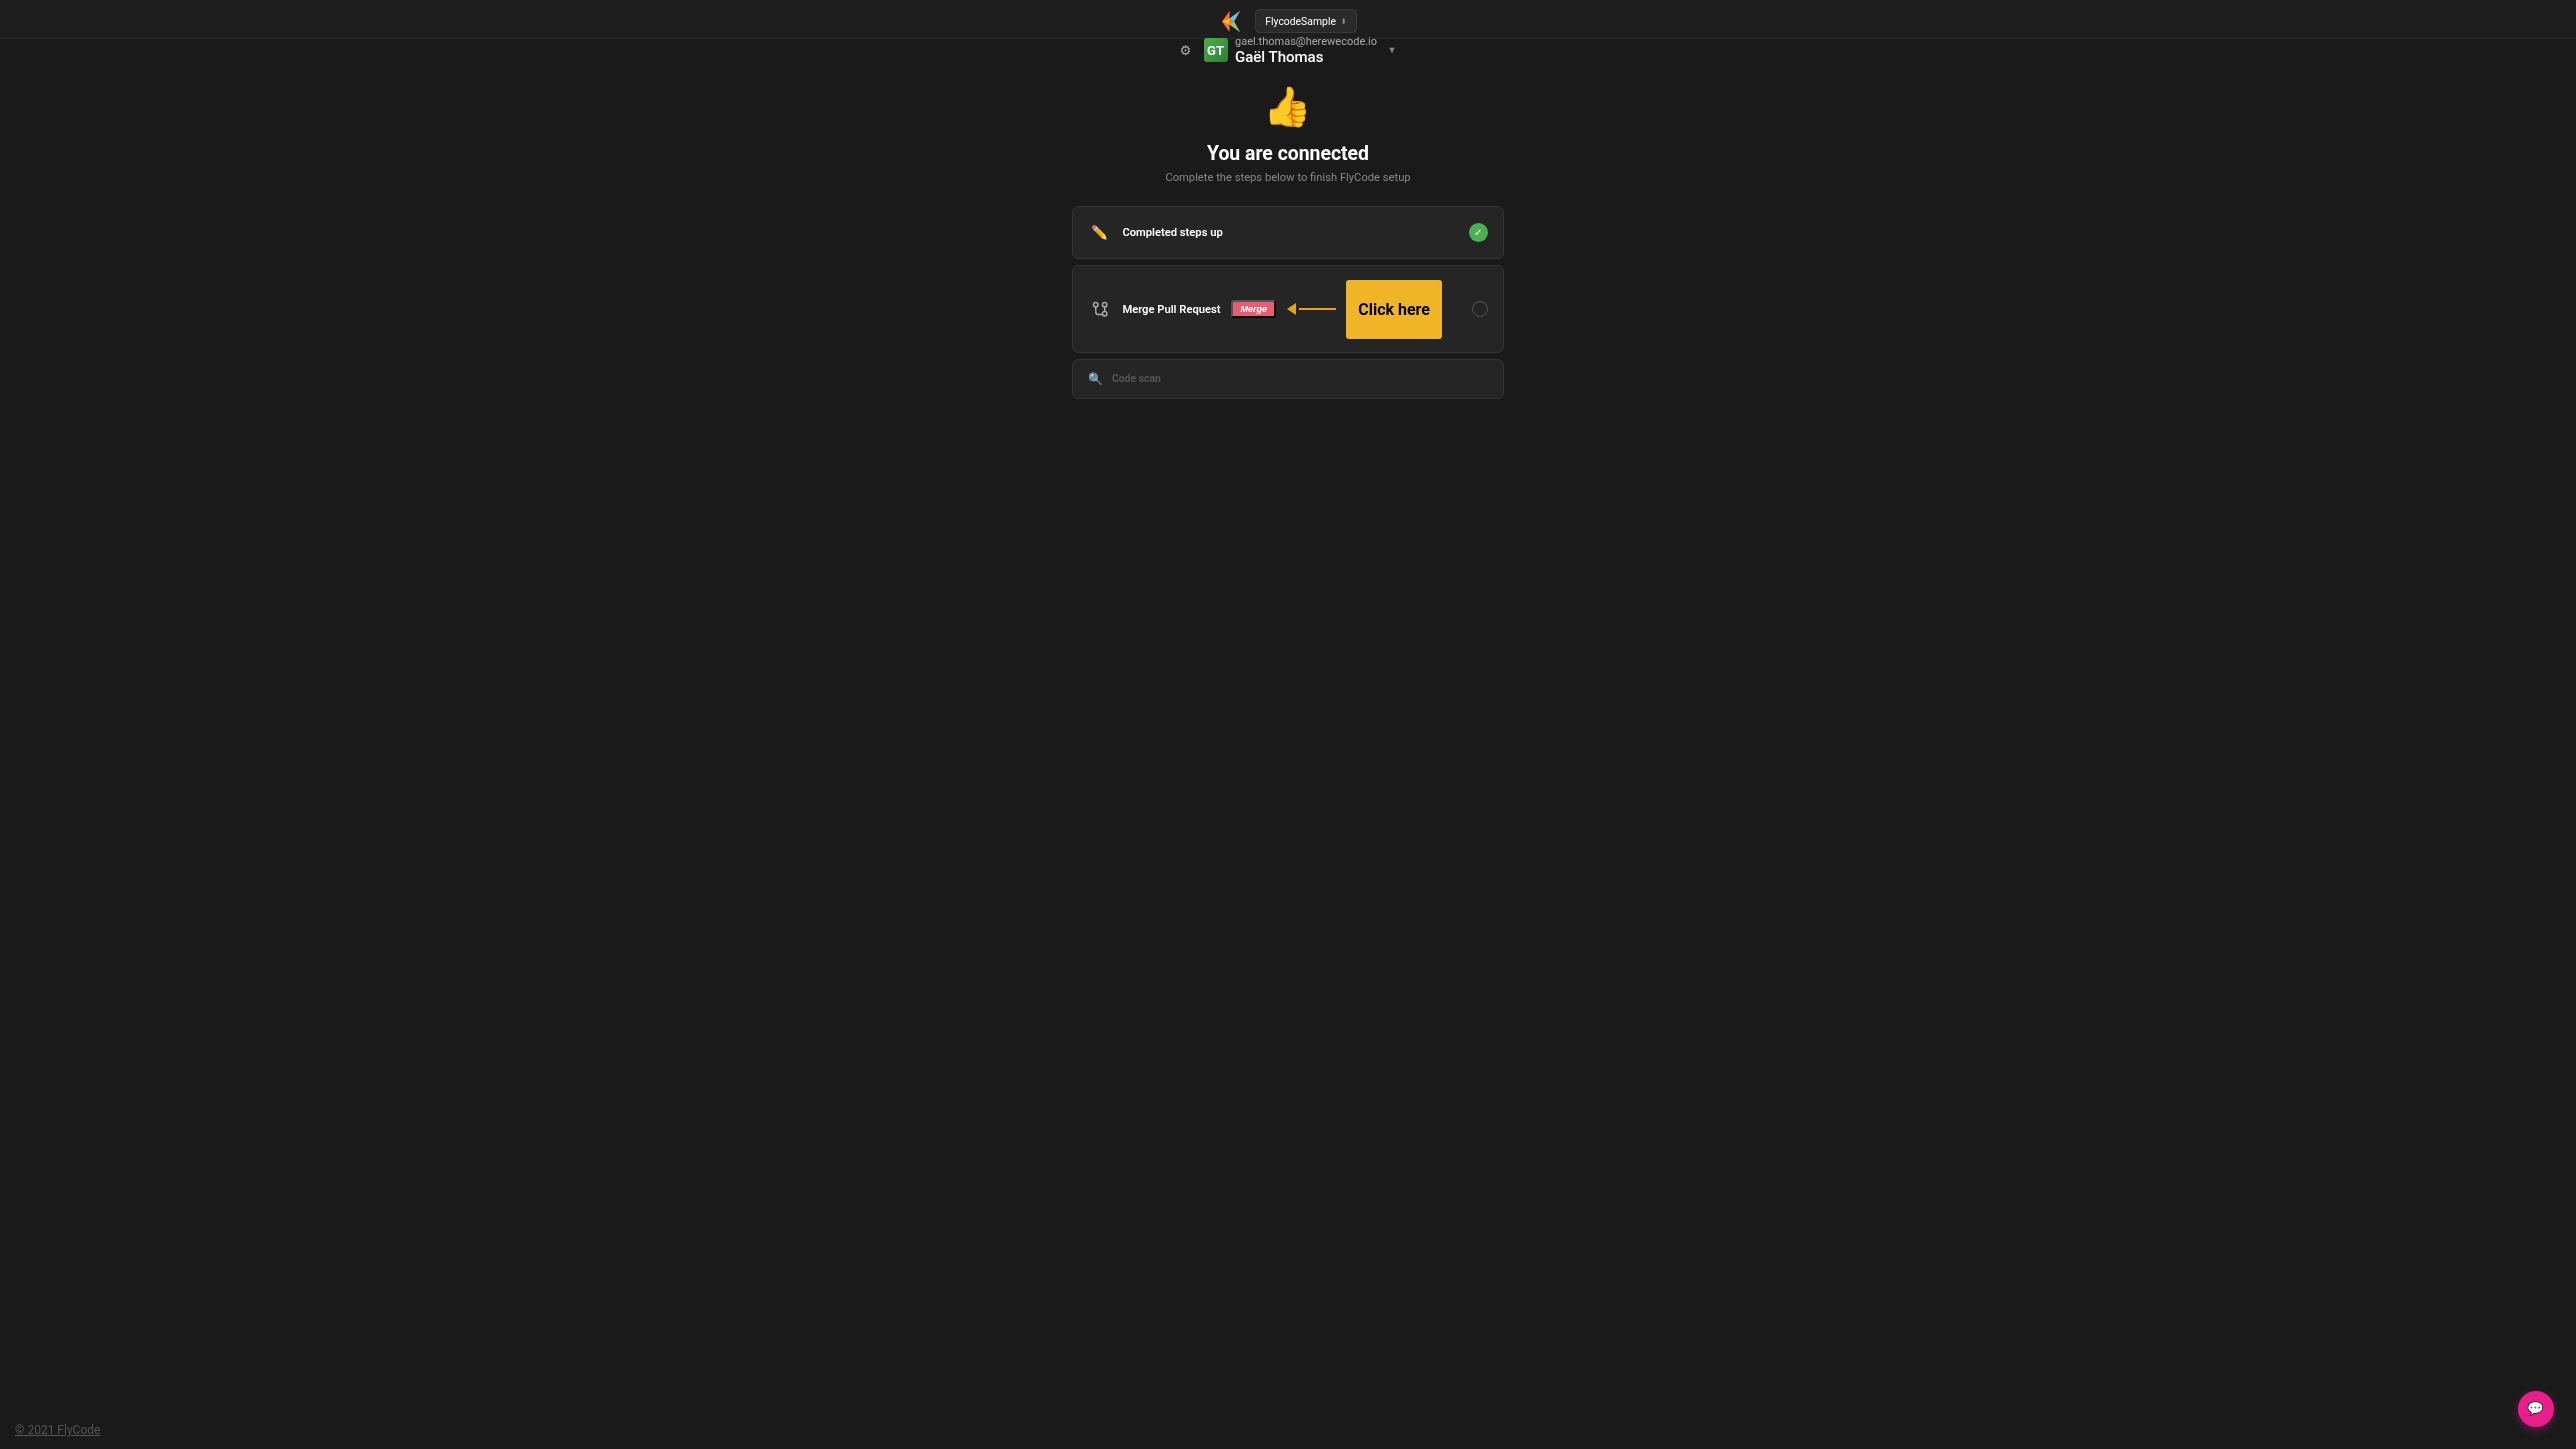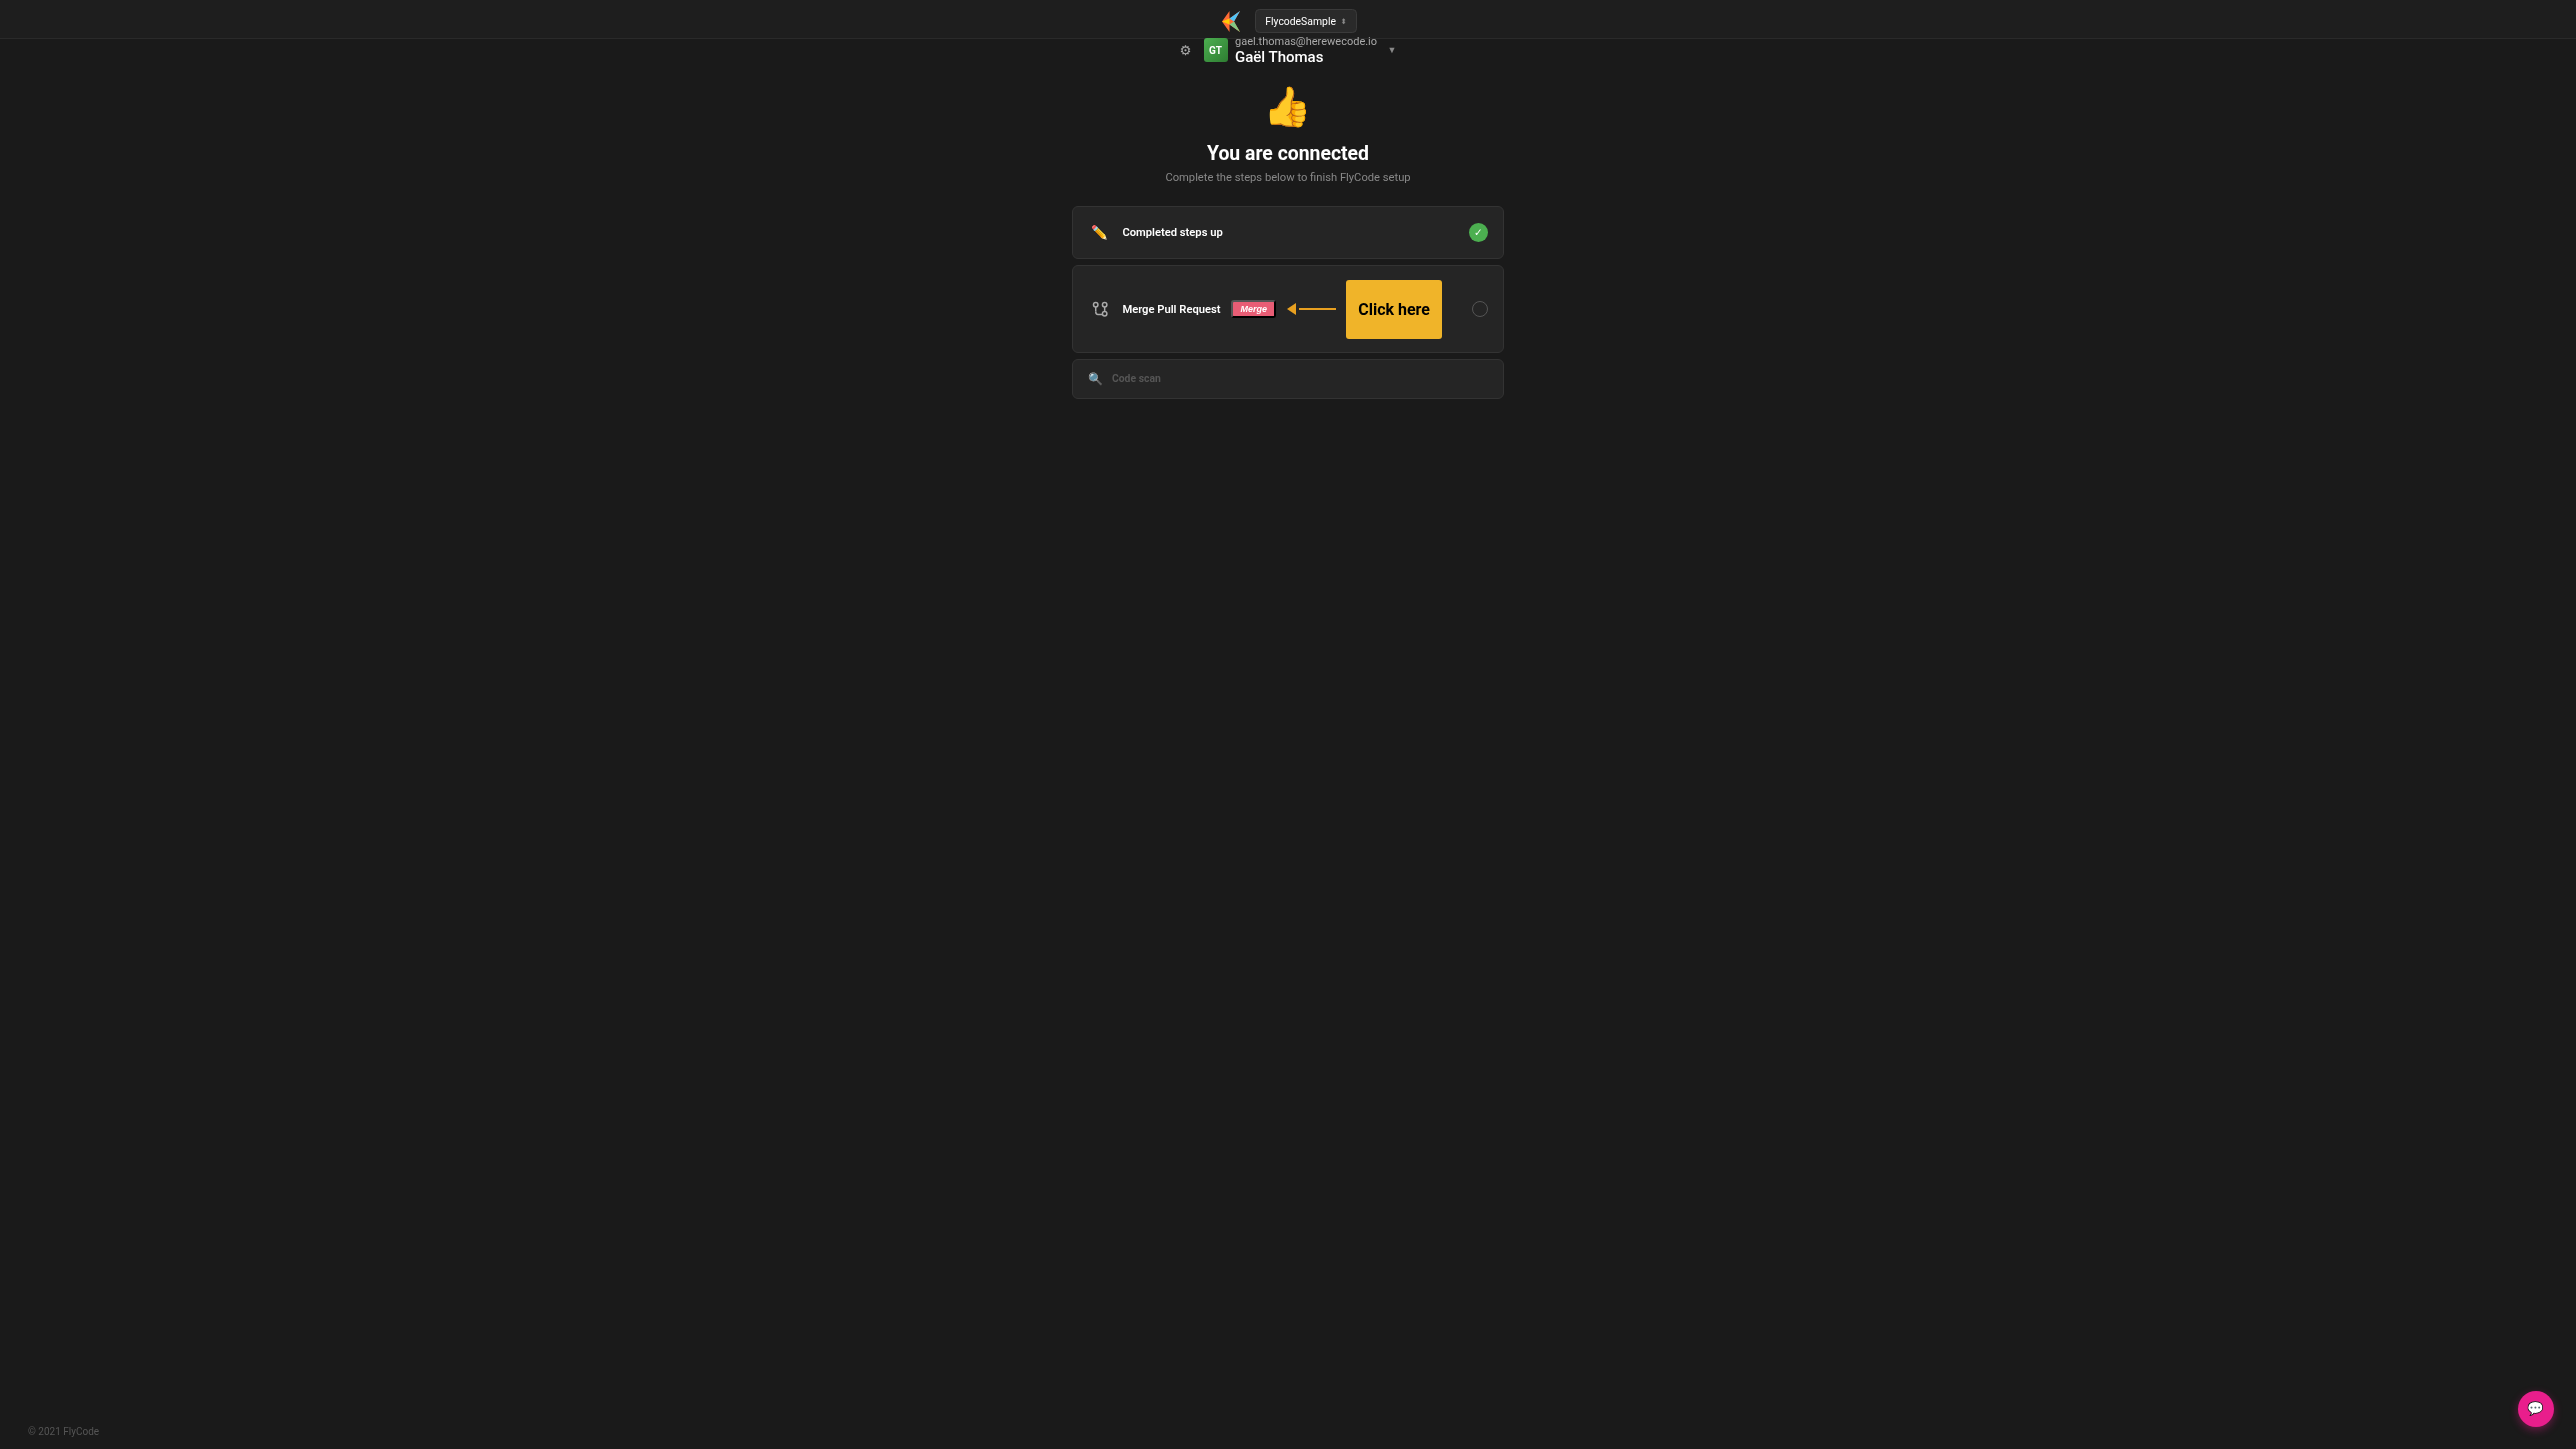--- a/index.html
+++ b/index.html
@@ -101,21 +101,21 @@
       overflow: hidden;
     }
 
     .avatar-img {
       width: 100%;
       height: 100%;
       background: linear-gradient(135deg, #4CAF50, #2e7d32);
       display: flex;
       align-items: center;
       justify-content: center;
-      font-size: 10px;
+      font-size: 13px;
     }
 
     .user-details {
       display: flex;
       flex-direction: column;
     }
 
     .user-email {
       font-size: 11px;
       color: #aaa;
@@ -300,23 +300,24 @@
     }
 
     .code-scan-text {
       font-size: 10.4px;
       color: #555;
       font-weight: bold;
     }
 
     
     .footer {
-      padding: 12px 28px;
-      font-size: 10px;
+      padding: 12px 15px;
+      font-size: 12px;
       color: #555;
+      text-decoration: underline;
     }
 
     
     .fab-button {
       position: fixed;
       bottom: 22.4px;
       right: 22.4px;
       width: 36px;
       height: 36px;
       border-radius: 50%;

